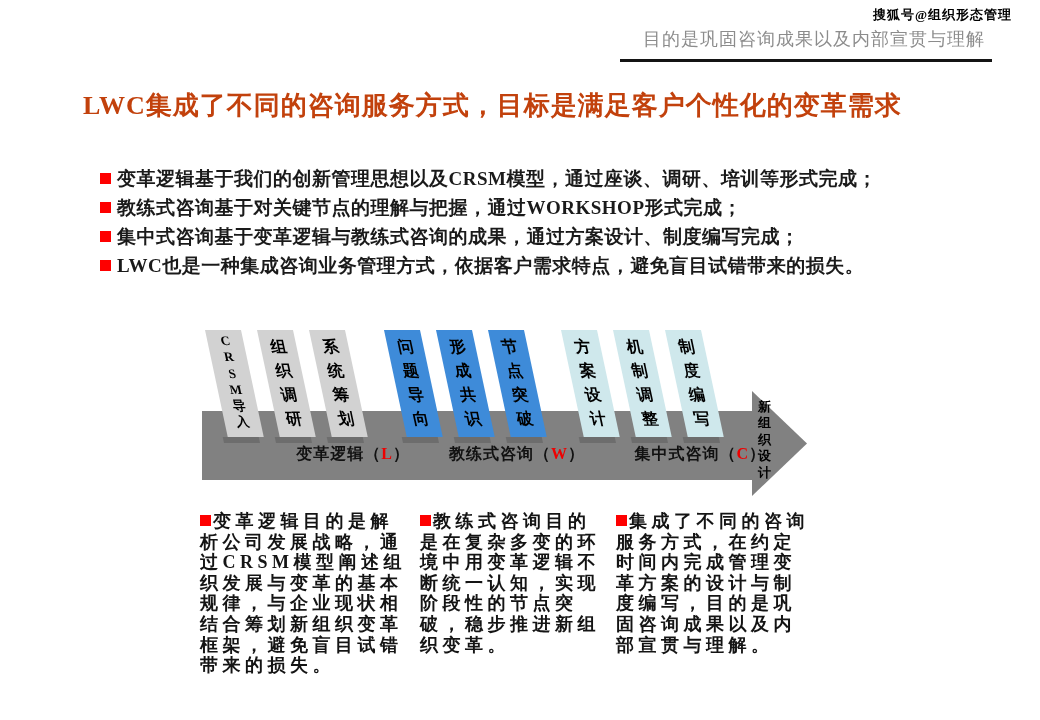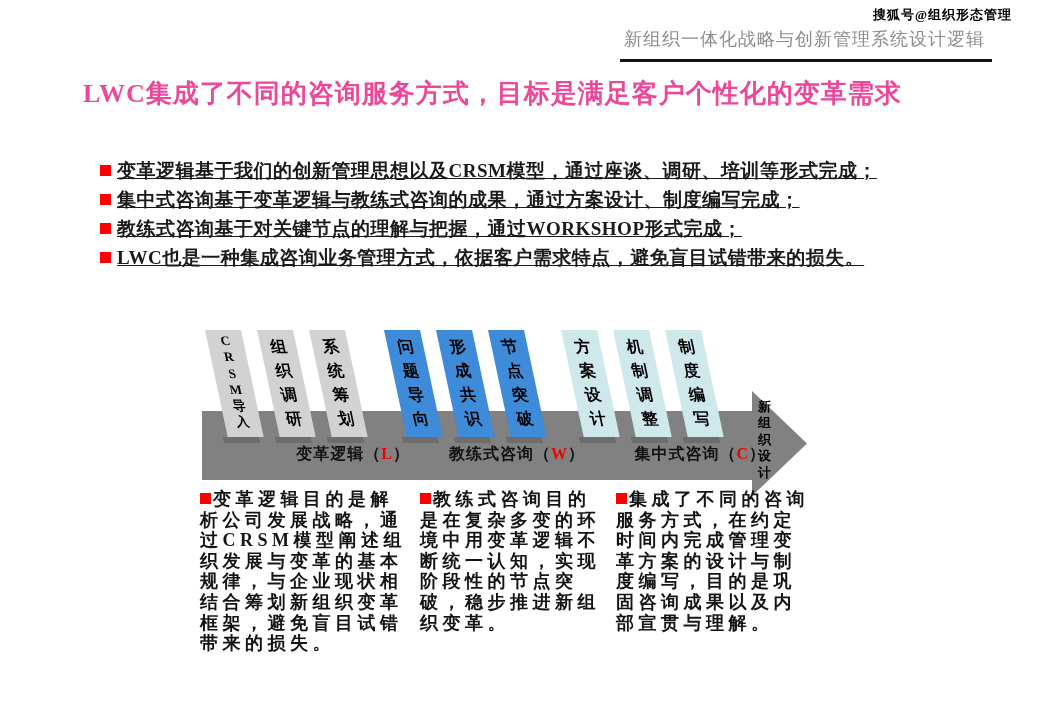--- a/index.html
+++ b/index.html
@@ -13,25 +13,25 @@
     letter-spacing:1px;white-space:nowrap;z-index:3;
     text-shadow:-1px -1px 0 #fff,1px -1px 0 #fff,-1px 1px 0 #fff,1px 1px 0 #fff;
   }
   .subtitle{
     position:absolute;top:27px;right:55px;font-size:18px;color:#8c8c8c;
     letter-spacing:1px;white-space:nowrap;z-index:2;
   }
   .header-rule{position:absolute;top:59px;left:620px;width:372px;height:3px;background:#141414;}
   
   .slide-title{
-    position:absolute;left:83px;top:76px;width:900px;font-size:26px;font-weight:bold;
-    color:#ec4899;letter-spacing:1px;white-space:nowrap;
+    position:absolute;left:83px;top:88px;width:900px;font-size:26px;font-weight:bold;
+    color:#c2410c;letter-spacing:1px;white-space:nowrap;
   }
   
-  .bullets{position:absolute;left:100px;top:156px;width:830px;text-decoration:underline;}
+  .bullets{position:absolute;left:100px;top:164px;width:830px;}
   .bullet-line{font-size:19px;font-weight:bold;line-height:29px;letter-spacing:0.5px;white-space:nowrap;}
   .sq{
     display:inline-block;width:11px;height:11px;background:#fe0000;margin-right:6px;
     vertical-align:1px;
   }
   
   .arrow-body{position:absolute;left:202px;top:411px;width:550px;height:69px;background:#818181;}
   .arrow-head{
     position:absolute;left:752px;top:391px;width:55px;height:105px;background:#818181;
     -webkit-clip-path:polygon(0 0,100% 50%,0 100%);clip-path:polygon(0 0,100% 50%,0 100%);
@@ -55,40 +55,40 @@
     text-align:center;word-break:break-all;color:#000;
   }
   .banner-text.sm{width:13px;font-size:13px;line-height:16.3px;margin-top:3px;}
   .stage-label{
     position:absolute;top:444px;width:200px;text-align:right;font-size:16px;font-weight:bold;
     color:#111;letter-spacing:1px;white-space:nowrap;z-index:3;
   }
   .stage-label .red-letter{color:#ee0000;}
   
   .col{
-    position:absolute;top:489px;font-size:18px;font-weight:bold;line-height:20.6px;
+    position:absolute;top:511px;font-size:18px;font-weight:bold;line-height:20.6px;
     letter-spacing:4.5px;text-align:left;color:#141414;
   }
   .col .sq{margin-right:2px;}
 </style>
 </head>
 <body>
 
 <div id="page">
 
   <div class="watermark">搜狐号@组织形态管理</div>
-  <div class="subtitle">新组织一体化战略与创新管理系统设计逻辑</div>
+  <div class="subtitle">目的是巩固咨询成果以及内部宣贯与理解</div>
   <div class="header-rule"></div>
 
   <div class="slide-title">LWC集成了不同的咨询服务方式，目标是满足客户个性化的变革需求</div>
 
   <div class="bullets">
     <div class="bullet-line"><span class="sq"></span><span>变革逻辑基于我们的创新管理思想以及CRSM模型，通过座谈、调研、培训等形式完成；</span></div>
+    <div class="bullet-line"><span class="sq"></span><span>教练式咨询基于对关键节点的理解与把握，通过WORKSHOP形式完成；</span></div>
     <div class="bullet-line"><span class="sq"></span><span>集中式咨询基于变革逻辑与教练式咨询的成果，通过方案设计、制度编写完成；</span></div>
-    <div class="bullet-line"><span class="sq"></span><span>教练式咨询基于对关键节点的理解与把握，通过WORKSHOP形式完成；</span></div>
     <div class="bullet-line"><span class="sq"></span><span>LWC也是一种集成咨询业务管理方式，依据客户需求特点，避免盲目试错带来的损失。</span></div>
   </div>
 
   <div class="arrow-body"></div>
   <div class="arrow-head"></div>
   <div class="arrow-head-label">新组织设计</div>
 
   <div class="banner gray" style="left:205px">
     <div class="banner-text sm">CRSM导入</div>
   </div>

